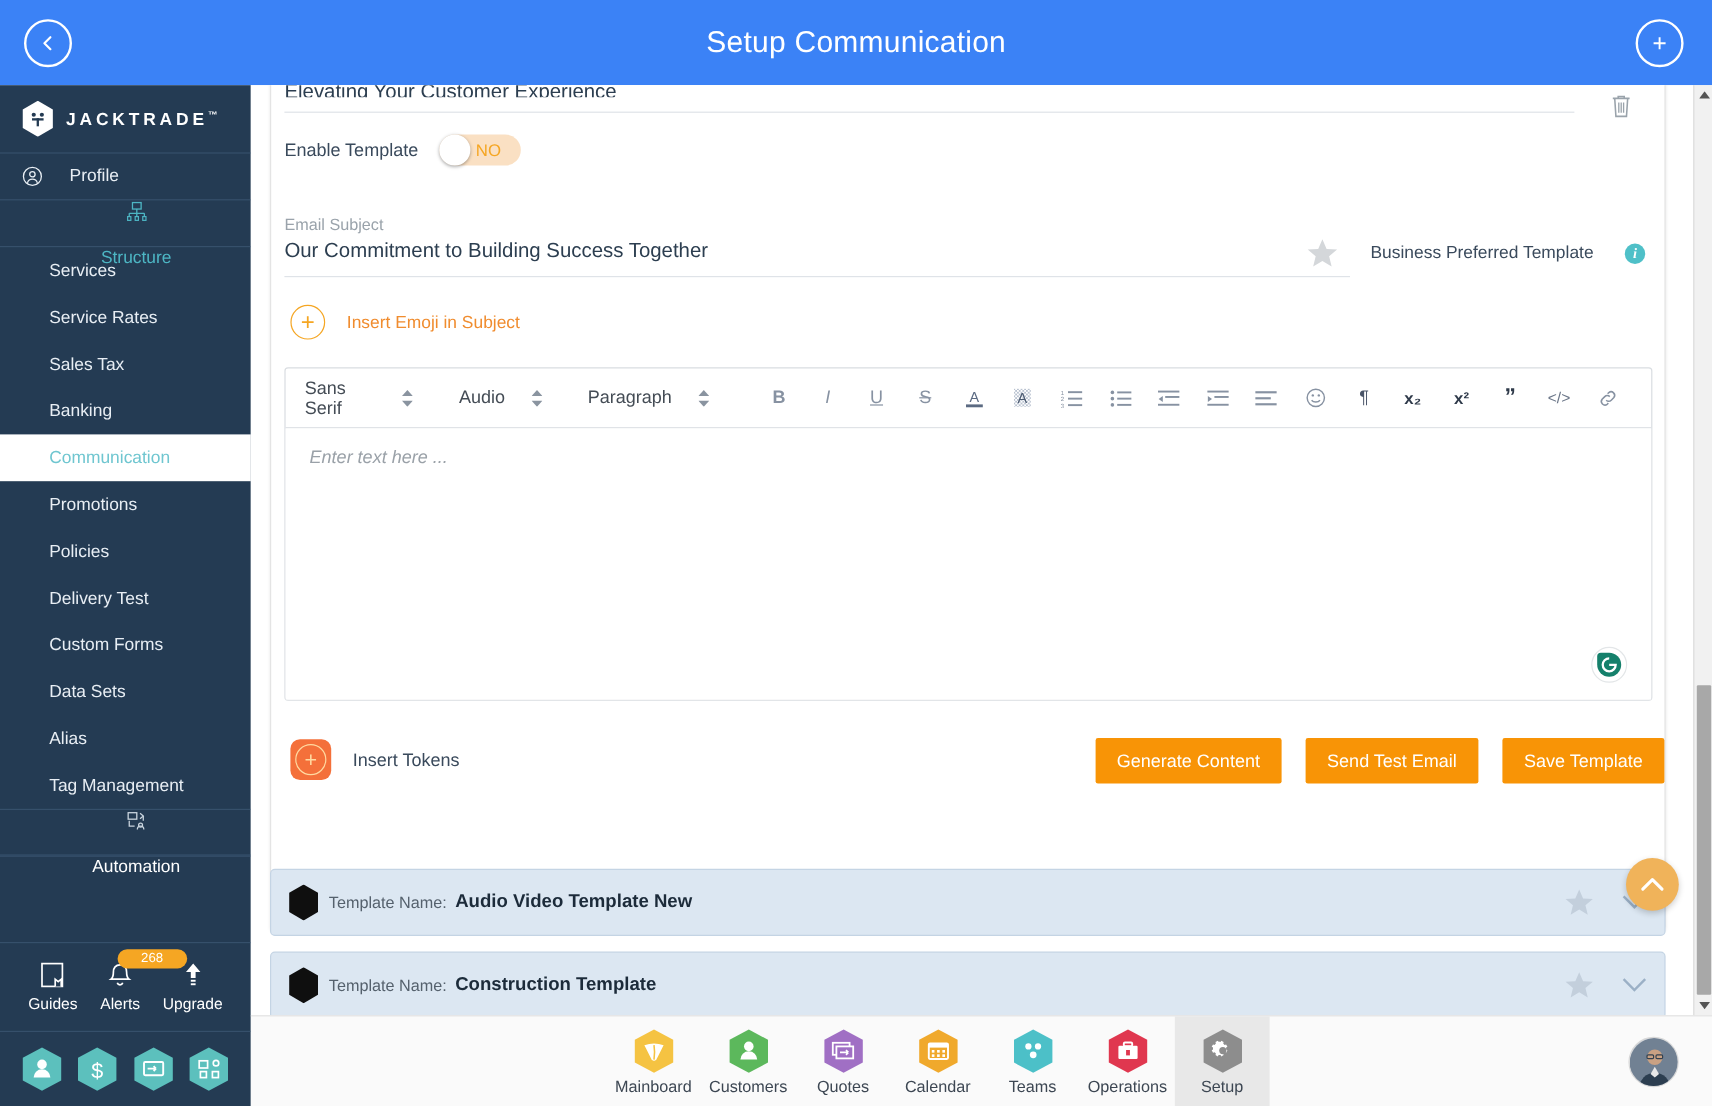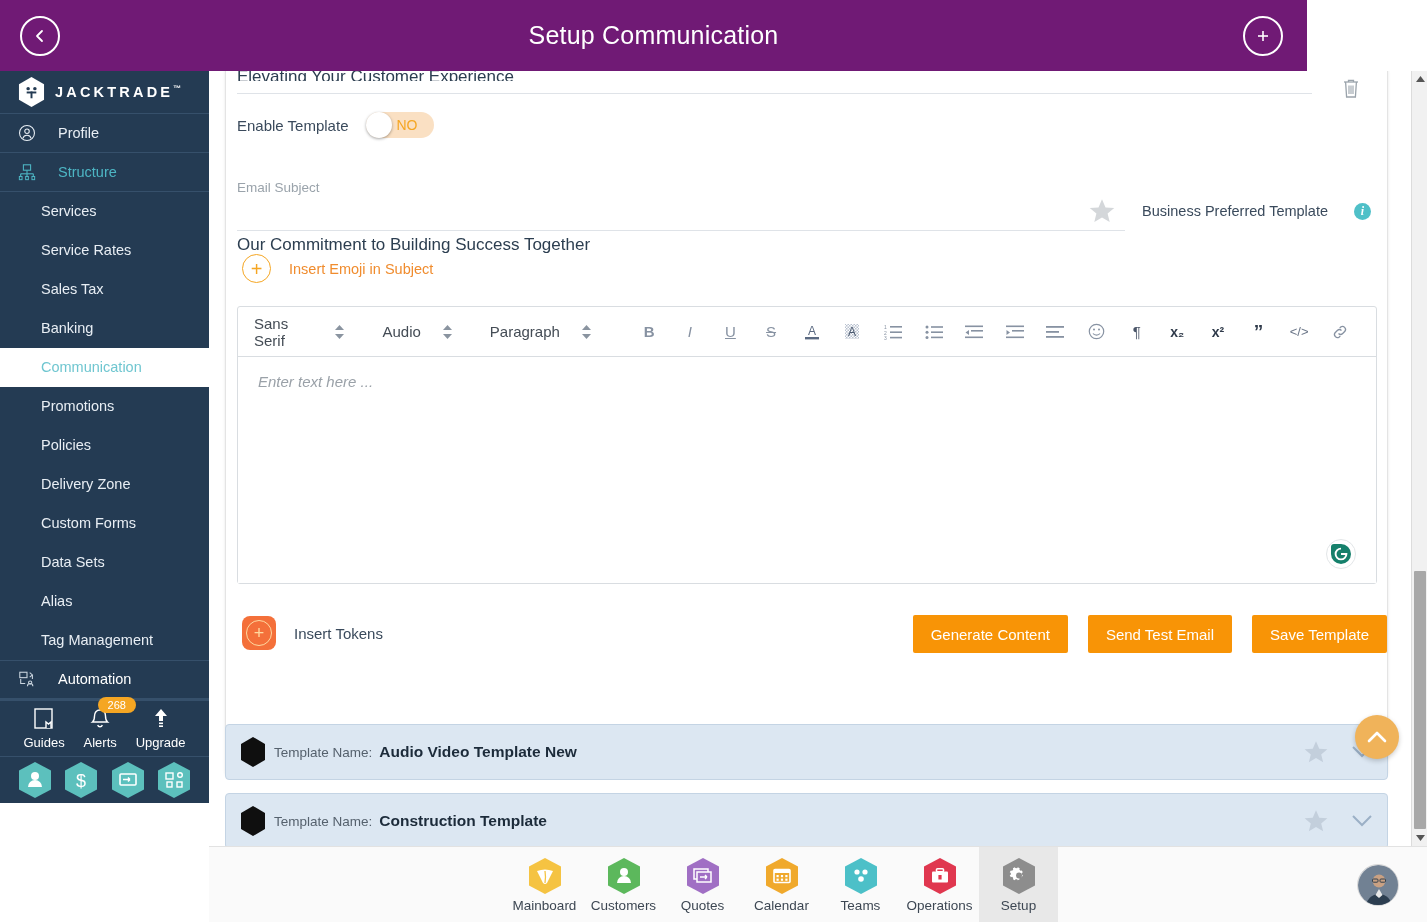--- a/index.html
+++ b/index.html
@@ -6,76 +6,76 @@
   html, body {
     width: 1427px; height: 922px;
     font-family: "Liberation Sans", sans-serif;
     background: #ffffff;
     overflow: hidden;
   }
   #app { position: relative; width: 1427px; height: 922px; }
 
   
   .topbar {
-    position: absolute; left: 0; top: 0; width: 1307px; height: 71px;
-    background: #701a75;
+    position: absolute; left: 0; top: 0; width: 1427px; height: 71px;
+    background: #3b82f6;
     display: flex; align-items: center; justify-content: center;
   }
   .topbar-title {
     color: #ffffff; font-size: 25px; font-weight: 400; letter-spacing: .2px;
   }
   .circle-btn {
     position: absolute; width: 40px; height: 40px; border-radius: 50%;
     border: 2px solid #ffffff; display: flex; align-items: center; justify-content: center;
     color: #ffffff;
   }
   .circle-btn.back { left: 20px; top: 16px; }
   .circle-btn.plus { right: 24px; top: 16px; }
 
   
   .sidebar {
-    position: absolute; left: 0; top: 71px; width: 209px; height: 732px;
+    position: absolute; left: 0; top: 71px; width: 209px; height: 851px;
     background: #243b53; color: #ffffff;
     display: flex; flex-direction: column;
   }
   .brand {
     height: 57px; display: flex; align-items: center; gap: 10px; padding-left: 18px;
     border-bottom: 1px solid #36506b;
   }
   .brand-logo { width: 27px; height: 30px; display:block; }
   .brand-name {
     font-size: 14.5px; font-weight: bold; letter-spacing: 3.2px; color: #ffffff;
     position: relative;
   }
   .brand-tm { font-size: 8px; vertical-align: super; letter-spacing: 0; }
 
   .nav { flex: 0 0 auto; }
   .nav-row {
     height: 39px; display: flex; align-items: center; font-size: 14.5px;
     border-bottom: 1px solid #36506b;
     padding-left: 18px; color: #e8eef4; gap: 22px;
   }
-  .nav-row.group { color: #4db6c4; }
+  .nav-row.group { color: #4db6c4; flex-direction: column; }
   .nav-row.sub { padding-left: 41px; border-bottom: none; height: 39px; }
   .nav-row.sub.active {
     background: #ffffff; color: #6fc6d0; border-left: none;
   }
   .nav-icon { width: 18px; height: 18px; display: inline-block; flex: 0 0 18px; }
   .nav-spacer { flex: 1 1 auto; border-top: 1px solid #36506b; border-bottom: 1px solid #36506b; }
 
   .quick-row {
     height: 74px; display: flex; align-items: center; justify-content: space-around;
     padding: 0 14px; border-bottom: 1px solid #36506b;
   }
   .quick-item { display: flex; flex-direction: column; align-items: center; gap: 4px; position: relative; }
   .quick-label { font-size: 13px; color: #ffffff; }
   .badge {
     position: absolute; top: -10px; left: 14px;
     background: #f5a623; color: #ffffff; border-radius: 9px;
-    font-size: 11px; padding: 1px 10px; line-height: 14px; font-weight: 500;
+    font-size: 11px; padding: 1px 20px; line-height: 14px; font-weight: 500;
   }
   .hex-row { height: 62px; display: flex; align-items: center; justify-content: space-around; padding: 0 12px; }
   .hex {
     width: 34px; height: 38px; position: relative; display: flex; align-items: center; justify-content: center;
   }
 
   
   .content {
     position: absolute; left: 209px; top: 71px; width: 1202px; height: 775px;
     background: #ffffff; overflow: hidden;
@@ -286,21 +286,21 @@
       <div class="nav-row sub active">
           <span>Communication</span>
         </div>
       <div class="nav-row sub">
           <span>Promotions</span>
         </div>
       <div class="nav-row sub">
           <span>Policies</span>
         </div>
       <div class="nav-row sub">
-          <span>Delivery Zone</span>
+          <span>Delivery Test</span>
         </div>
       <div class="nav-row sub">
           <span>Custom Forms</span>
         </div>
       <div class="nav-row sub">
           <span>Data Sets</span>
         </div>
       <div class="nav-row sub">
           <span>Alias</span>
         </div>
@@ -403,21 +403,21 @@
 
         <div class="enable-row">
           <span class="enable-label">Enable Template</span>
           <div class="toggle">
             <span class="knob"></span>
             <span class="txt">NO</span>
           </div>
         </div>
 
         <div class="field-label" style="left:11px; top:113px;">Email Subject</div>
-        <div class="field-value" style="left:11px; top:132px;margin-top:36px;">Our Commitment to Building Success Together</div>
+        <div class="field-value" style="left:11px; top:132px;">Our Commitment to Building Success Together</div>
         <div class="rule" style="left:11px; top:163px; width:888px;"></div>
 
         <div class="pref-row">
           <svg class="star" width="28" height="28" viewBox="0 0 24 24">
             <polygon points="12,2 15,9 22.5,9.4 16.8,14.2 18.6,21.5 12,17.5 5.4,21.5 7.2,14.2 1.5,9.4 9,9" fill="#d4d7da"></polygon>
           </svg>
           <span class="pref-text">Business Preferred Template</span>
           <span class="info-dot">i</span>
         </div>
 

